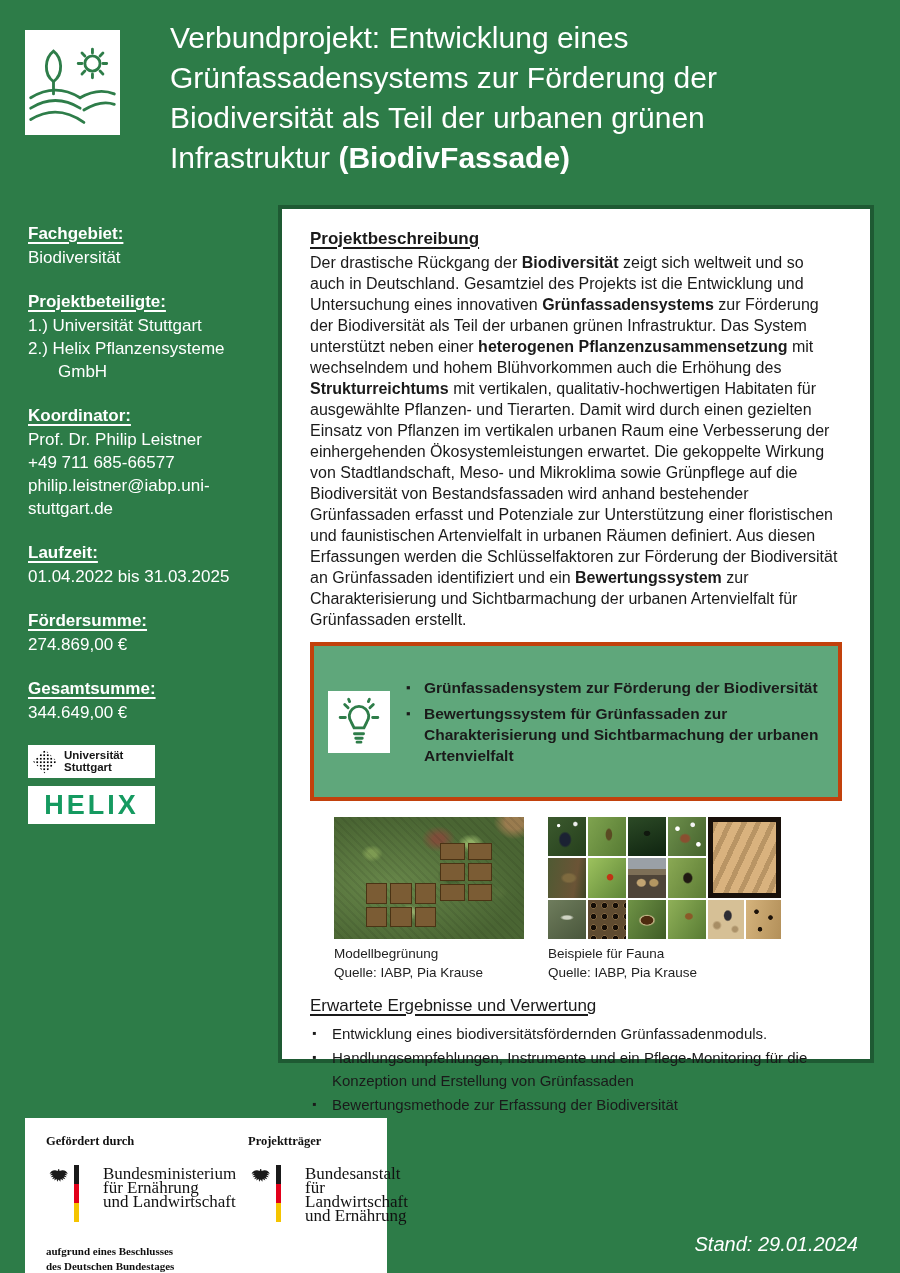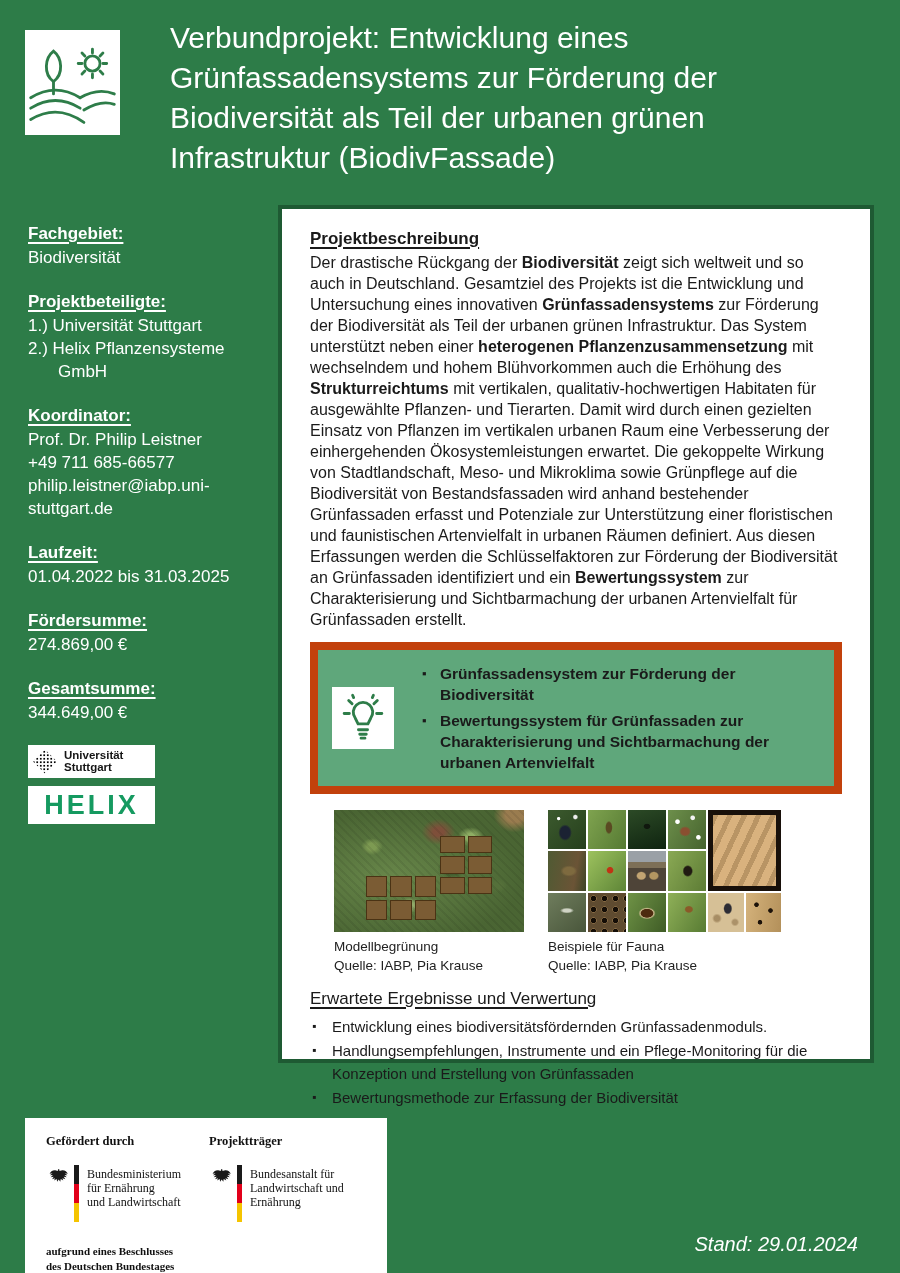--- a/index.html
+++ b/index.html
@@ -8,21 +8,21 @@
     background:#2d7c48;overflow:hidden;
     font-family:"Liberation Sans",sans-serif;
   }
   
   .logo-box{position:absolute;left:25px;top:30px;width:95px;height:105px;background:#fff;}
   .logo-box svg{width:100%;height:100%;}
   .title{
     position:absolute;left:170px;top:18px;width:660px;
     color:#fff;font-size:30px;line-height:40px;font-weight:400;
   }
-  .title .bold{font-weight:400;}
+  .title .bold{font-weight:700;}
   
   .sidebar{position:absolute;left:28px;top:222px;width:248px;color:#fff;font-size:17px;line-height:23px;}
   .sb-section{margin-bottom:21px;}
   .sb-label{font-weight:700;text-decoration:underline;text-decoration-thickness:1.5px;text-underline-offset:3px;margin-bottom:1px;}
   .sb-line{word-wrap:break-word;}
   .sb-line.indent{padding-left:30px;}
   .uni-logo{
     position:absolute;left:28px;top:745px;width:127px;height:33px;background:#fff;
     display:flex;align-items:center;gap:6px;padding:0 4px;box-sizing:border-box;
   }
@@ -42,22 +42,22 @@
     font-family:"Liberation Sans",sans-serif;transform:scaleY(1.05);
   }
   
   .panel{
     position:absolute;left:278px;top:205px;width:596px;height:858px;box-sizing:border-box;
     background:#fff;border:4px solid #1e5a33;padding:20px 28px;color:#1a1a1a;
   }
   .p-heading{font-size:17px;font-weight:700;text-decoration:underline;text-decoration-thickness:1.5px;text-underline-offset:3px;margin-bottom:3px;}
   .p-desc{font-size:16px;line-height:21px;text-align:left;}
   .highlight{
-    margin-top:12px;background:#5fa77b;border:8px solid #c2410c;
-    display:flex;align-items:center;gap:28px;padding:8px 14px;box-sizing:border-box;
+    margin-top:12px;background:#5fa77b;border:4px solid #c2410c;
+    display:flex;align-items:center;gap:16px;padding:26px 14px;box-sizing:border-box;
   }
   .bulb-box{width:62px;height:62px;background:#fff;flex:none;display:flex;align-items:center;justify-content:center;}
   .bulb-box svg{width:52px;height:52px;}
   .hl-items{flex:1;}
   .hl-item{position:relative;padding-left:18px;font-weight:700;font-size:15.5px;line-height:21px;margin:5px 0;}
   .hl-item::before{content:"▪";position:absolute;left:0;top:0;font-size:13px;}
   
   .figures{display:flex;gap:24px;margin-top:16px;margin-left:24px;}
   .fig{display:block;}
   .fig-caption{font-size:13.5px;line-height:19px;margin-top:5px;color:#222;}
@@ -109,28 +109,28 @@
   .r-heading{font-size:17px;font-weight:400;text-decoration:underline;text-decoration-thickness:1.5px;text-underline-offset:3px;margin-bottom:6px;}
   .r-item{position:relative;padding-left:22px;font-size:15px;line-height:23px;margin-bottom:1px;}
   .r-item::before{content:"▪";position:absolute;left:2px;top:0;font-size:12px;}
   
   .footer-box{
     position:absolute;left:25px;top:1118px;width:362px;height:155px;background:#fff;
     box-sizing:border-box;padding:16px 0 0 21px;color:#111;
     font-family:"Liberation Serif",serif;
   }
   .f-label{font-size:12.5px;font-weight:700;}
-  .f-cols{display:flex;}
+  .f-cols{display:flex;gap:39px;}
   .f-col-left{width:163px;flex:none;}
   .f-col-right{flex:1;}
   .f-logo{display:flex;margin-top:16px;}
   .f-eagle{width:26px;height:24px;flex:none;margin-top:2px;}
   .f-stripe{width:5px;height:57px;flex:none;margin-left:2px;
     background:linear-gradient(#1a1a1a 0 34%,#e2001a 34% 67%,#f5c400 67% 100%);}
-  .f-name{font-size:12px;line-height:14px;margin-left:8px;margin-top:2px;}
+  .f-name{font-size:17px;line-height:14px;margin-left:24px;margin-top:2px;}
   .f-note{font-size:11px;line-height:15px;font-weight:700;margin-top:22px;}
   .stand{position:absolute;right:42px;top:1233px;color:#fff;font-size:20px;font-style:italic;}
 </style>
 </head>
 <body>
 
 <div class="page">
 
   <div class="logo-box">
     <svg viewBox="0 0 100 100">

